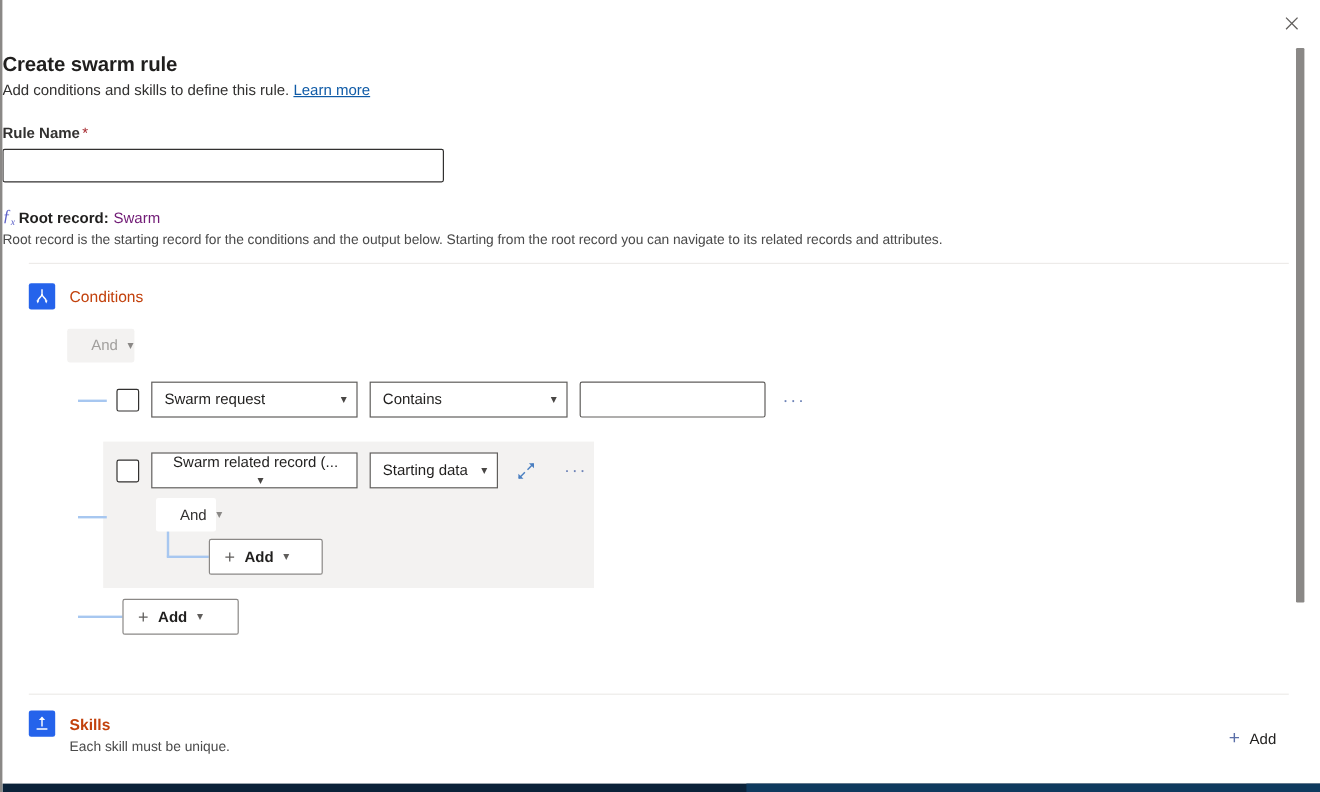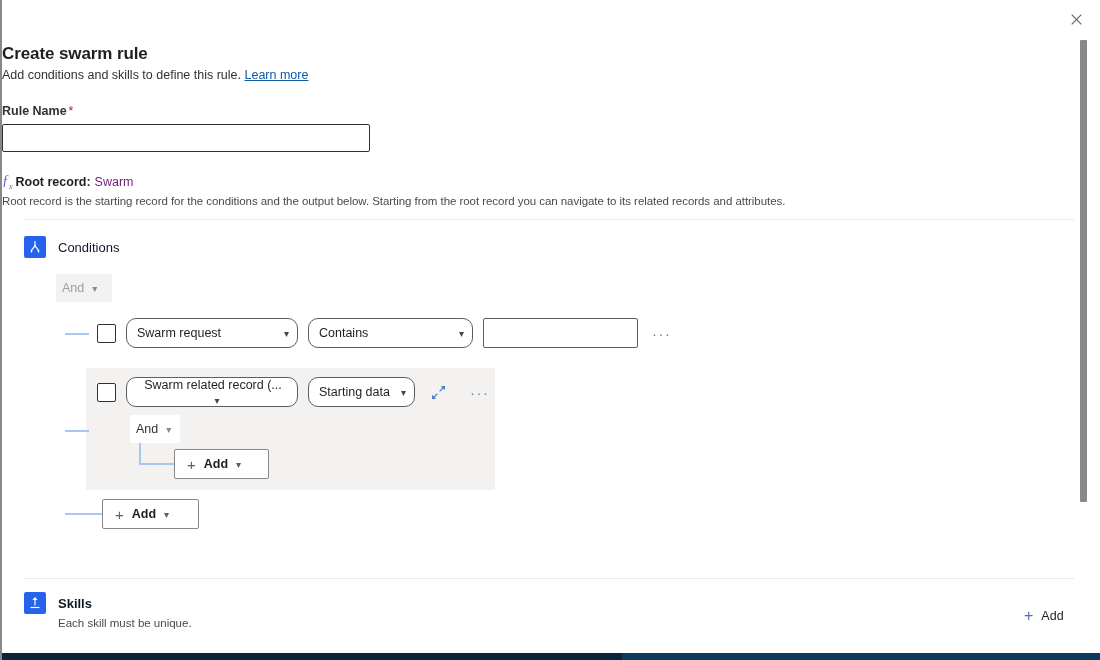--- a/index.html
+++ b/index.html
@@ -171,35 +171,35 @@
     width: 22px; height: 22px;
     background: #2563eb;
     border-radius: 2px;
     display: flex;
     align-items: center;
     justify-content: center;
     flex: none;
   }
   .section-title {
     font-size: 13px;
-    color: #0f172a;
+    color: #c2410c;
     font-weight: 400;
   }
   .section-title.bold { font-weight: bold; }
   .section-sub {
     font-size: 11.5px;
     color: #4a4a4a;
   }
 
   
   .dd {
     height: 30px;
     box-sizing: border-box;
     border: 1px solid #605e5c;
-    border-radius: 10px;
+    border-radius: 0;
     background: #ffffff;
     display: inline-flex;
     align-items: center;
     justify-content: space-between;
     padding: 0 8px 0 10px;
     font-size: 12.5px;
     color: #201f1e;
     cursor: pointer;
     white-space: nowrap;
     overflow: hidden;
@@ -207,21 +207,21 @@
   .dd .chev { color: #484644; font-size: 10px; margin-left: 8px; flex: none; }
   .dd .dd-text { overflow: hidden; text-overflow: clip; white-space: nowrap; }
 
   .dd-plain {
     height: 28px;
     box-sizing: border-box;
     border: none;
     background: #f3f2f1;
     display: inline-flex;
     align-items: center;
-    padding: 0 6px;
+    padding: 0 20px;
     font-size: 12.5px;
     color: #a19f9d;
     border-radius: 2px;
     cursor: pointer;
   }
   .dd-plain.on-gray { background: #ffffff; color: #323130; }
   .dd-plain .chev { color: #8a8886; font-size: 10px; margin-left: 8px; }
 
   .checkbox {
     width: 19px; height: 19px;

